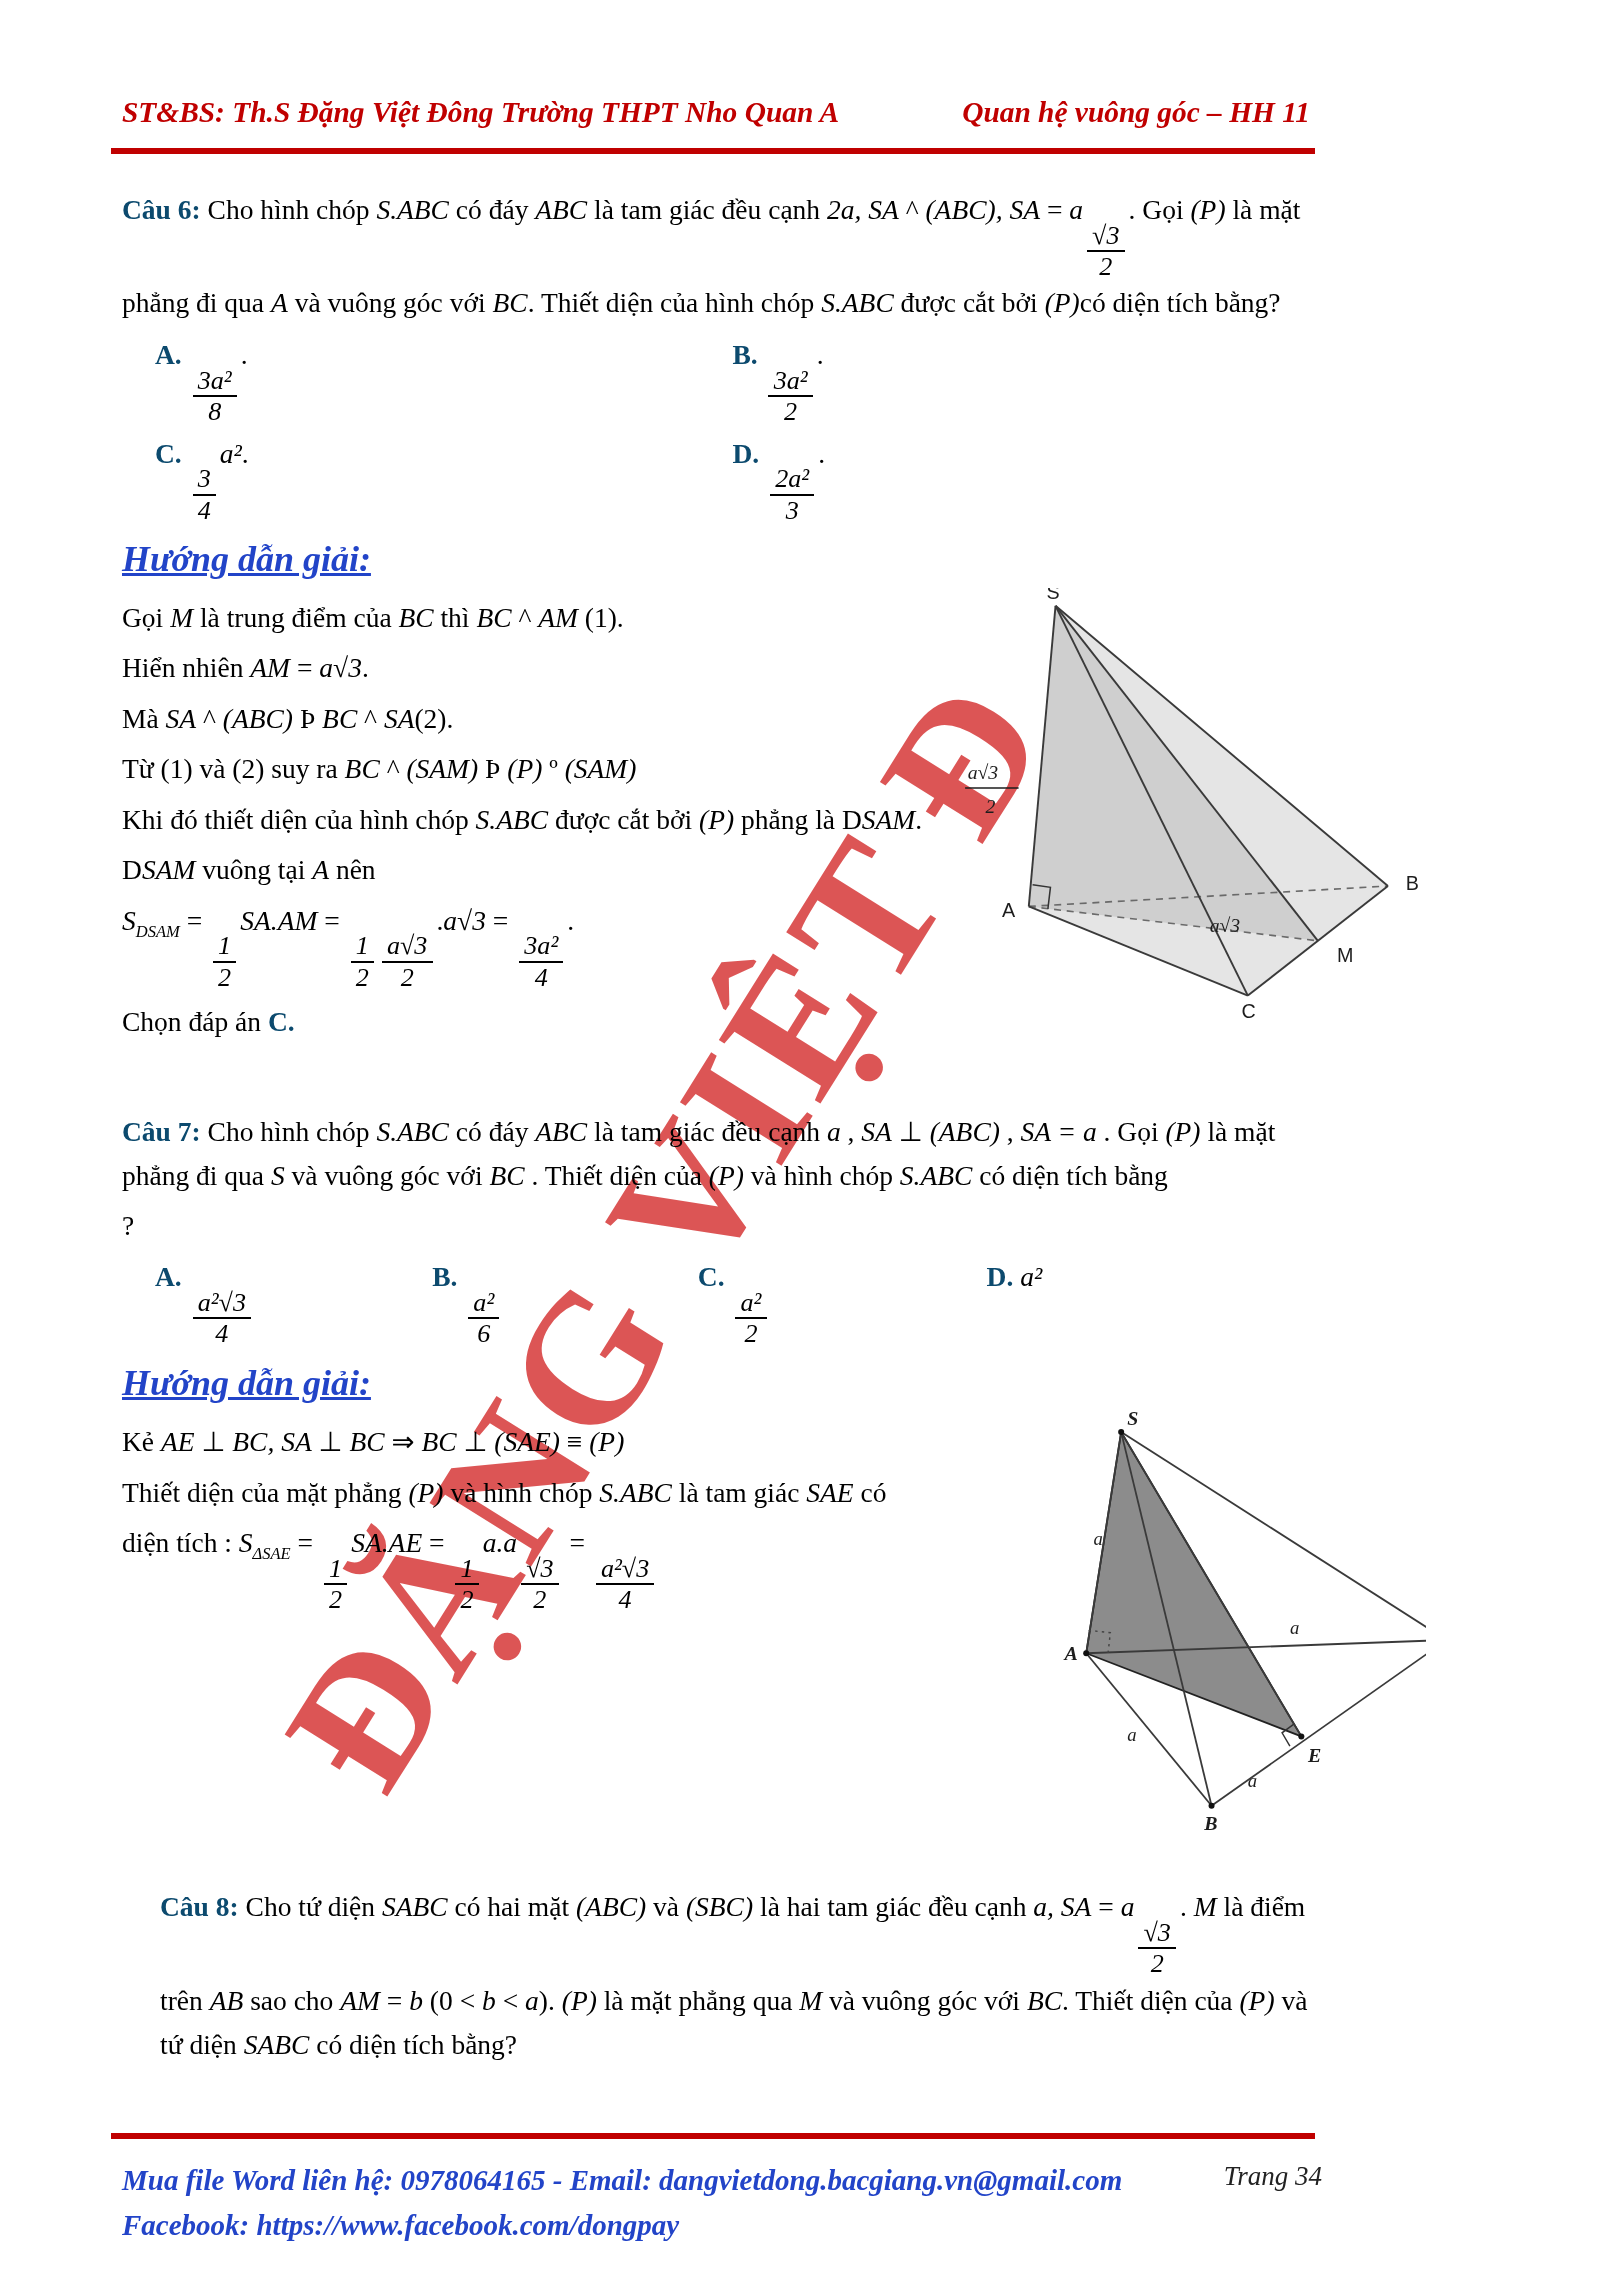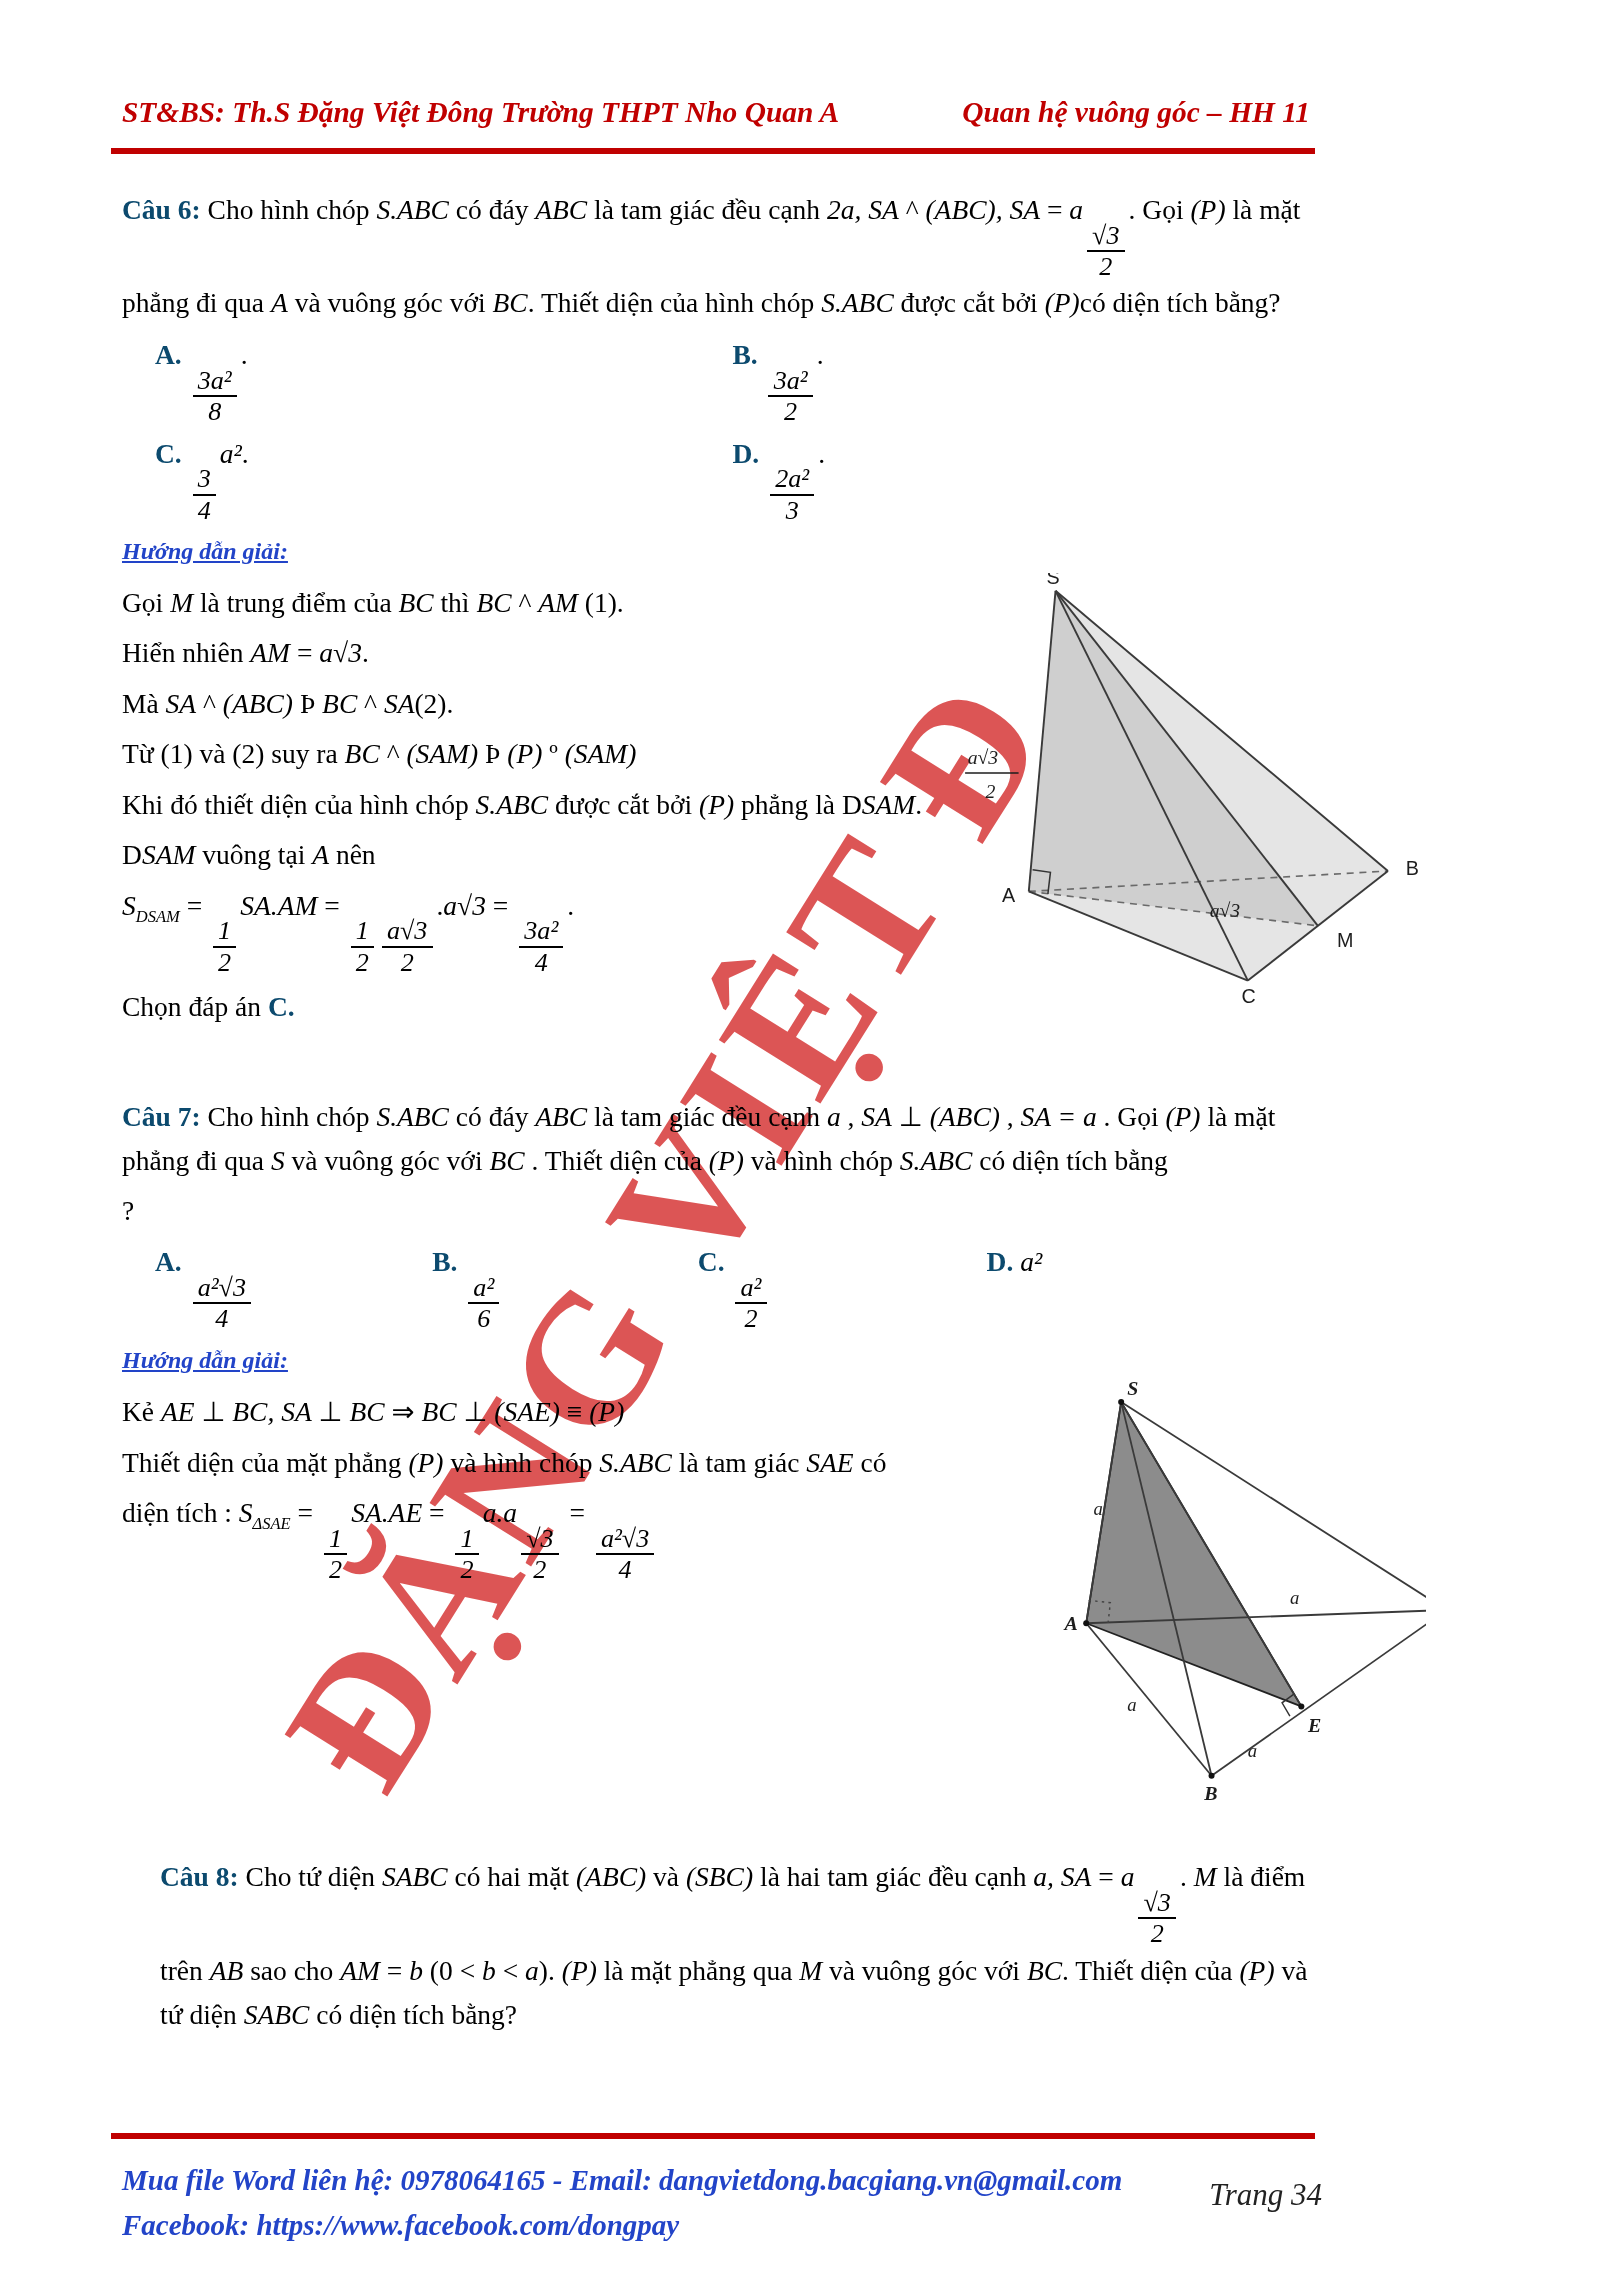--- a/index.html
+++ b/index.html
@@ -19,21 +19,21 @@
   .q{margin:17px 0 5.2px;line-height:1.62;}
   .sol p{margin:9.2px 0;line-height:1.5;}
   .rm{font-style:normal;}
   .mi{font-style:italic;}
   .bb{color:#0c4a6e;font-weight:700;}
   .sb{font-size:0.6em;font-style:italic;vertical-align:-0.45em;}
   .frac{display:inline-flex;flex-direction:column;align-items:center;vertical-align:-0.95em;
         line-height:1.12;font-style:italic;margin:0 3.9px;font-size:0.95em;}
   .frac .fn{border-bottom:2px solid #000;padding:0 5.2px;}
   .frac .fd{padding:0 5.2px;}
-  .hdg{color:#2244C8;font-weight:700;font-style:italic;text-decoration:underline;margin:13px 0 7.9px;font-size:24px;font-family:Liberation Serif, serif;}
+  .hdg{color:#2244C8;font-weight:700;font-style:italic;text-decoration:underline;margin:13px 0 7.9px;font-size:36px;font-family:Liberation Serif, serif;}
   .choices{display:grid;grid-template-columns:1fr 1fr;padding-left:33px;row-gap:6.5px;margin:7.9px 0 5.2px;}
   .choices4{display:grid;grid-template-columns:24% 23% 25% 28%;padding-left:33px;margin:7.9px 0 5.2px;}
   .choice{line-height:1.5;}
   .solrow{display:flex;align-items:flex-start;}
   .soltext6{width:838px;flex:0 0 auto;}
   .soltext7{width:916px;flex:0 0 auto;}
   .figbox{flex:1;display:flex;justify-content:center;align-items:flex-start;}
   .gap-q7{margin-top:58px;}
   .gap-q8{margin-top:52px;margin-left:38px;}
   svg .edge{stroke:#3a3a3a;stroke-width:3;fill:none;}
@@ -42,21 +42,21 @@
   svg .markd{stroke:#444;stroke-width:2.4;fill:none;stroke-dasharray:4 7;}
   svg text{fill:#1d1d1d;}
   .figlbl{font-family:"Liberation Sans",sans-serif;font-size:31px;}
   .figlbl2{font-family:"Liberation Serif",serif;font-size:33px;font-style:italic;font-weight:700;}
   .figdim{font-family:"Liberation Serif",serif;font-size:31px;font-style:italic;}
   
   .frule{position:absolute;left:111px;right:111px;bottom:156px;height:5.9px;background:#C00000;z-index:2;}
   .footer{position:absolute;left:122px;right:104px;bottom:47px;display:flex;
           justify-content:space-between;align-items:flex-start;z-index:2;}
   .fl{color:#2244C8;font-weight:700;font-style:italic;font-size:29px;line-height:1.55;}
-  .pg{font-style:italic;font-size:31px;color:#222;margin-top:19px;}
+  .pg{font-style:italic;font-size:27px;color:#222;margin-top:3px;}
 </style>
 </head>
 <body>
 
 <div class="page">
 
   <div class="hdr">
     <span>ST&amp;BS: Th.S Đặng Việt Đông Trường THPT Nho Quan A</span>
     <span>Quan hệ vuông góc – HH 11</span>
   </div>

